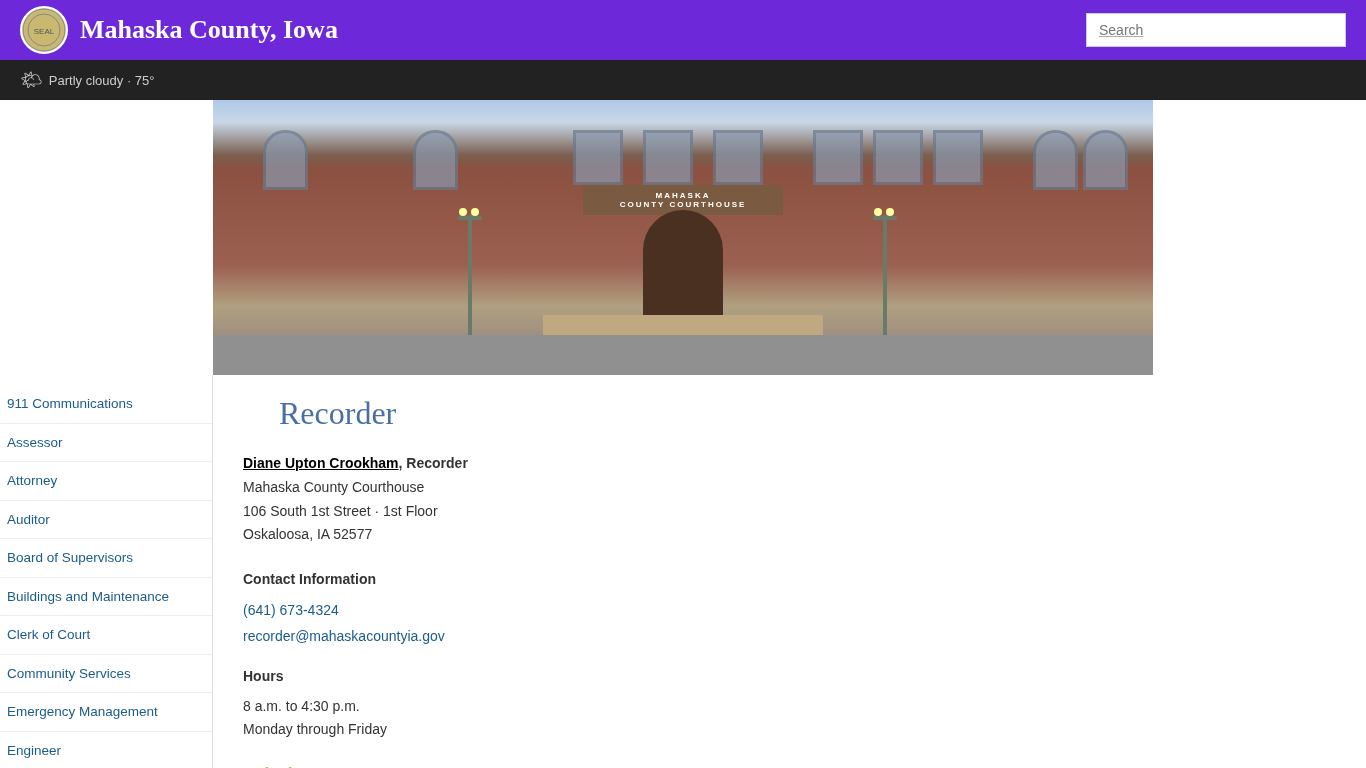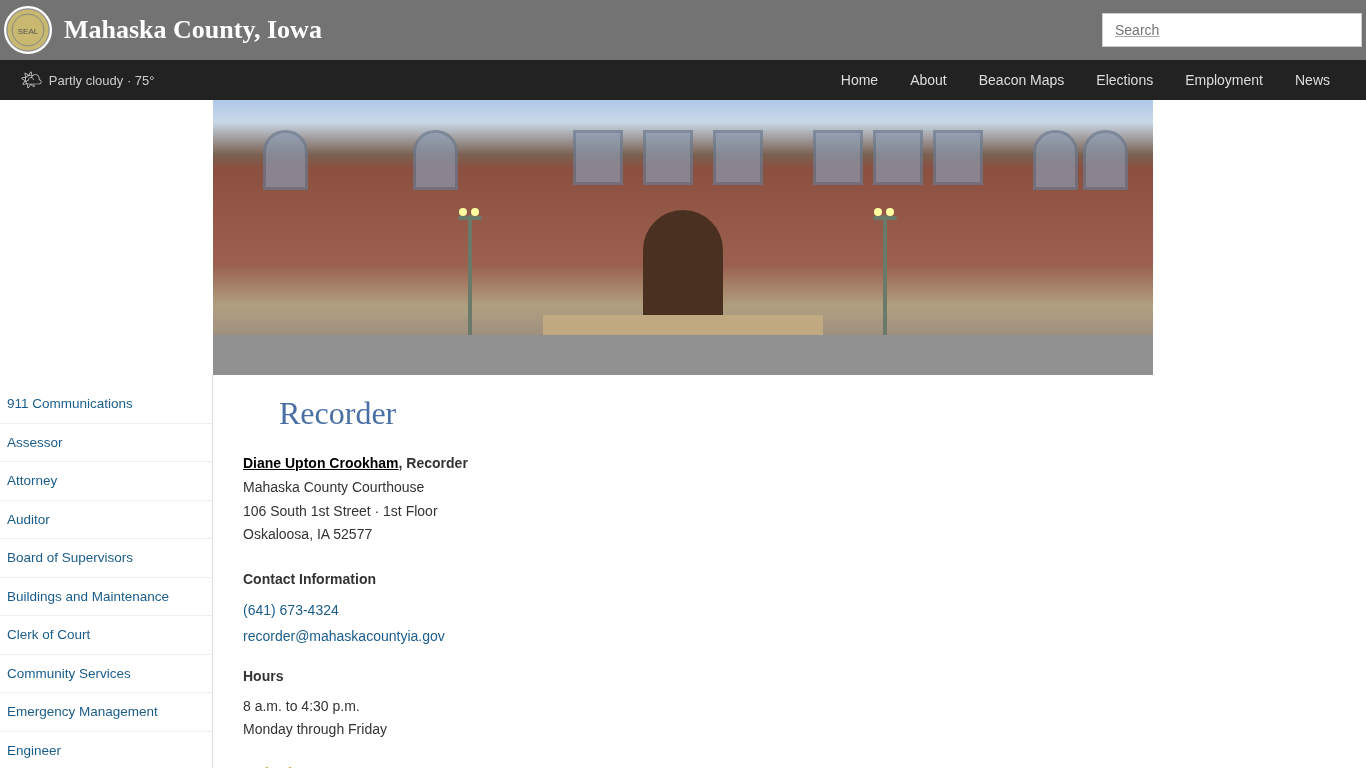--- a/index.html
+++ b/index.html
@@ -1,24 +1,24 @@
 <!DOCTYPE html>
 <html><head>
   <meta charset="utf-8">
   <style>
     * { margin: 0; padding: 0; box-sizing: border-box; }
     body { font-family: Arial, sans-serif; font-size: 14px; color: #333; background: #fff; width: 1366px; }
 
     
     #header {
-      background: #737373;
+      background: #6d28d9;
       display: flex;
       align-items: center;
       justify-content: space-between;
-      padding: 8px 4px;
+      padding: 8px 20px;
       height: 60px;
     }
     #header-left {
       display: flex;
       align-items: center;
       gap: 12px;
     }
     #seal {
       width: 48px;
       height: 48px;
@@ -194,48 +194,43 @@
     </div>
     <div id="site-title">Mahaska County, Iowa</div>
   </div>
   <input id="search-box" type="text" placeholder="Search" style="">
 </div>
 
 <div id="navbar">
   <div id="weather">
     <span id="weather-icon">🌤</span>
     <span>Partly cloudy · 75°</span>
-  </div>
-  <div id="nav-links">
-    <a class="nav-link">Home</a>
-    <a class="nav-link">About</a>
-    <a class="nav-link">Beacon Maps</a>
-    <a class="nav-link">Elections</a>
-    <a class="nav-link">Employment</a>
-    <a class="nav-link">News</a>
   </div>
 </div>
 
 <div id="hero">
   <div id="hero-img">
 
     <div class="sky"></div>
     <div style="position:absolute;top:0;left:0;right:0;bottom:0;background:linear-gradient(to bottom, #b0c8e8 0%, #c8d8e8 8%, #7a6050 20%, #8b5040 25%, #9b6050 60%, #b0a080 75%, #a09080 85%, #909080 100%);"></div>
 
     <div style="position:absolute;top:30px;left:50px;width:45px;height:60px;background:#8b9ab0;border:3px solid #6a7a90;border-radius:22px 22px 0 0;opacity:0.7;"></div>
     <div style="position:absolute;top:30px;left:200px;width:45px;height:60px;background:#8b9ab0;border:3px solid #6a7a90;border-radius:22px 22px 0 0;opacity:0.7;"></div>
     <div style="position:absolute;top:30px;left:360px;width:50px;height:55px;background:#8b9ab0;border:3px solid #6a7a90;border-radius:0;opacity:0.7;"></div>
     <div style="position:absolute;top:30px;left:430px;width:50px;height:55px;background:#8b9ab0;border:3px solid #6a7a90;border-radius:0;opacity:0.7;"></div>
     <div style="position:absolute;top:30px;left:500px;width:50px;height:55px;background:#8b9ab0;border:3px solid #6a7a90;border-radius:0;opacity:0.7;"></div>
     <div style="position:absolute;top:30px;left:600px;width:50px;height:55px;background:#8b9ab0;border:3px solid #6a7a90;border-radius:0;opacity:0.7;"></div>
     <div style="position:absolute;top:30px;left:660px;width:50px;height:55px;background:#8b9ab0;border:3px solid #6a7a90;border-radius:0;opacity:0.7;"></div>
     <div style="position:absolute;top:30px;left:720px;width:50px;height:55px;background:#8b9ab0;border:3px solid #6a7a90;border-radius:0;opacity:0.7;"></div>
     <div style="position:absolute;top:30px;left:820px;width:45px;height:60px;background:#8b9ab0;border:3px solid #6a7a90;border-radius:22px 22px 0 0;opacity:0.7;"></div>
     <div style="position:absolute;top:30px;left:870px;width:45px;height:60px;background:#8b9ab0;border:3px solid #6a7a90;border-radius:22px 22px 0 0;opacity:0.7;"></div>
 
+    <div style="position:absolute;top:85px;left:370px;width:200px;height:30px;background:#7a5a40;display:flex;align-items:center;justify-content:center;">
+      <span style="color:#fff;font-size:8px;font-weight:bold;letter-spacing:2px;text-align:center;">MAHASKA<br>COUNTY COURTHOUSE</span>
+    </div>
 
     <div style="position:absolute;bottom:55px;left:50%;transform:translateX(-50%);width:80px;height:110px;background:#4a3020;border-top-left-radius:40px;border-top-right-radius:40px;"></div>
 
     <div style="position:absolute;bottom:30px;left:50%;transform:translateX(-50%);width:280px;height:30px;background:#c0a880;"></div>
     <div style="position:absolute;bottom:15px;left:50%;transform:translateX(-50%);width:320px;height:20px;background:#b8a070;"></div>
 
     <div style="position:absolute;bottom:0;left:0;right:0;height:40px;background:#909090;"></div>
 
     <div style="position:absolute;bottom:40px;left:255px;width:4px;height:120px;background:#6a7a6a;"></div>
     <div style="position:absolute;bottom:155px;left:245px;width:24px;height:4px;background:#6a7a6a;border-radius:2px;"></div>

